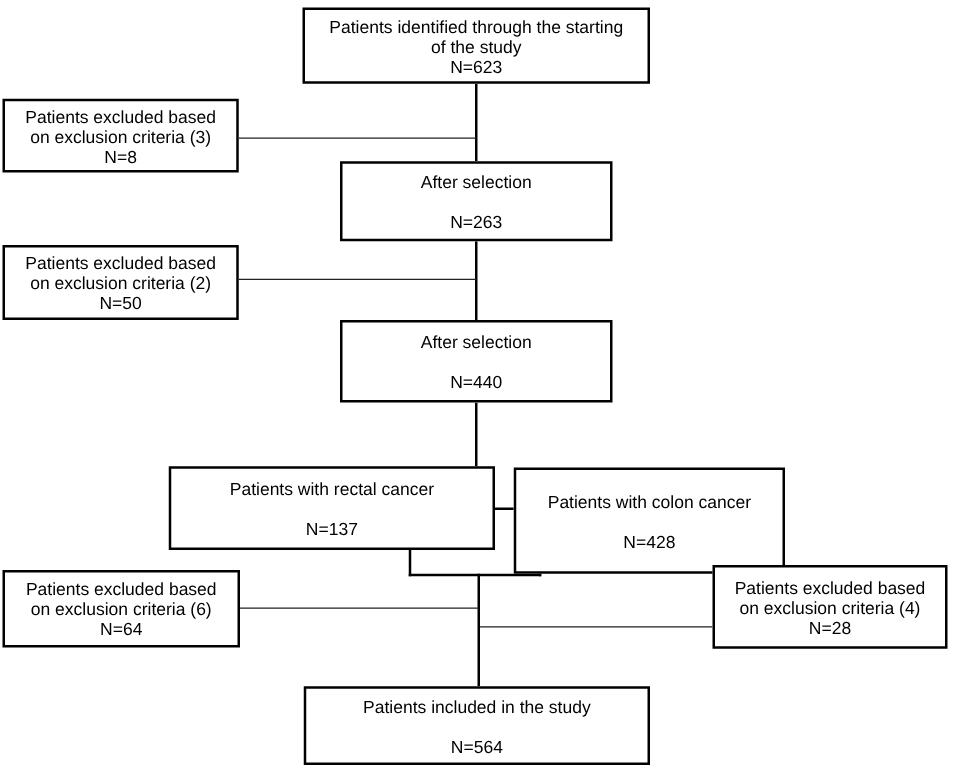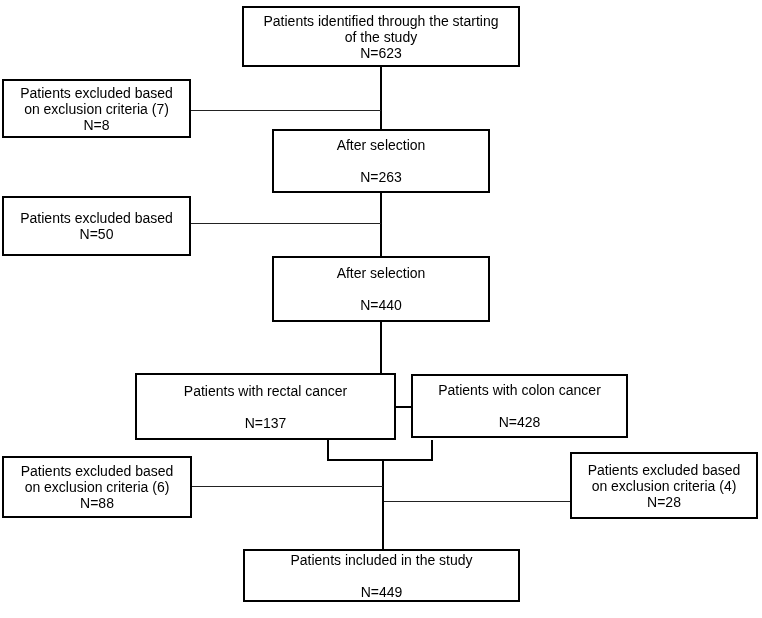--- a/index.html
+++ b/index.html
@@ -60,69 +60,70 @@
 <div id="stage">
 
   <div class="box" style="left:242px;top:6px;width:278px;height:61px">
     <div class="line">Patients identified through the starting</div>
     <div class="line">of the study</div>
     <div class="line">N=623</div>
   </div>
 
   <div class="box" style="left:2px;top:79px;width:189px;height:59px">
     <div class="line">Patients excluded based</div>
-    <div class="line">on exclusion criteria (7)</div>
+    <div class="line">on exclusion criteria (3)</div>
     <div class="line">N=8</div>
   </div>
 
   <div class="box" style="left:272px;top:129px;width:218px;height:64px">
     <div class="line">After selection</div>
     <div class="gap"></div>
     <div class="line">N=263</div>
   </div>
 
   <div class="box" style="left:2px;top:196px;width:189px;height:60px">
     <div class="line">Patients excluded based</div>
+    <div class="line">on exclusion criteria (2)</div>
     <div class="line">N=50</div>
   </div>
 
   <div class="box" style="left:272px;top:256px;width:218px;height:66px">
     <div class="line">After selection</div>
     <div class="gap"></div>
     <div class="line">N=440</div>
   </div>
 
   <div class="box" style="left:135px;top:373px;width:261px;height:67px">
     <div class="line">Patients with rectal cancer</div>
     <div class="gap"></div>
     <div class="line">N=137</div>
   </div>
 
-  <div class="box" style="left:411px;top:374px;width:217px;height:64px">
+  <div class="box" style="left:411px;top:374px;width:217px;height:85px">
     <div class="line">Patients with colon cancer</div>
     <div class="gap"></div>
     <div class="line">N=428</div>
   </div>
 
   <div class="box" style="left:2px;top:456px;width:190px;height:62px">
     <div class="line">Patients excluded based</div>
     <div class="line">on exclusion criteria (6)</div>
-    <div class="line">N=88</div>
+    <div class="line">N=64</div>
   </div>
 
   <div class="box" style="left:570px;top:452px;width:188px;height:67px">
     <div class="line">Patients excluded based</div>
     <div class="line">on exclusion criteria (4)</div>
     <div class="line">N=28</div>
   </div>
 
-  <div class="box" style="left:243px;top:549px;width:277px;height:53px">
+  <div class="box" style="left:243px;top:549px;width:277px;height:63px">
     <div class="line">Patients included in the study</div>
     <div class="gap"></div>
-    <div class="line">N=449</div>
+    <div class="line">N=564</div>
   </div>
 
   <div class="conn-v" style="left:380px;top:67px;height:62px"></div>
   <div class="conn-h thin" style="left:191px;top:110px;width:190px"></div>
 
   <div class="conn-v" style="left:380px;top:193px;height:63px"></div>
   <div class="conn-h thin" style="left:190px;top:223px;width:191px"></div>
 
   <div class="conn-v" style="left:380px;top:322px;height:86px"></div>
   <div class="conn-h" style="left:352px;top:406px;width:59px"></div>

